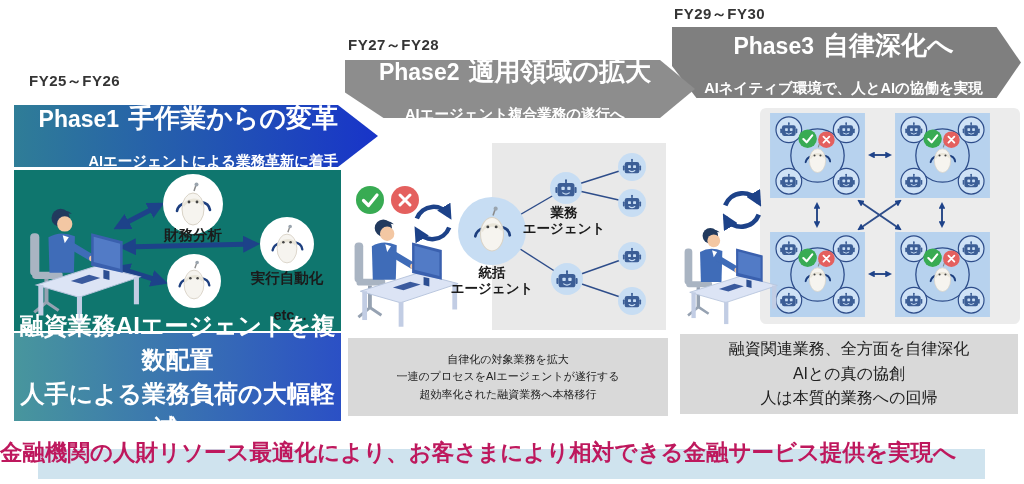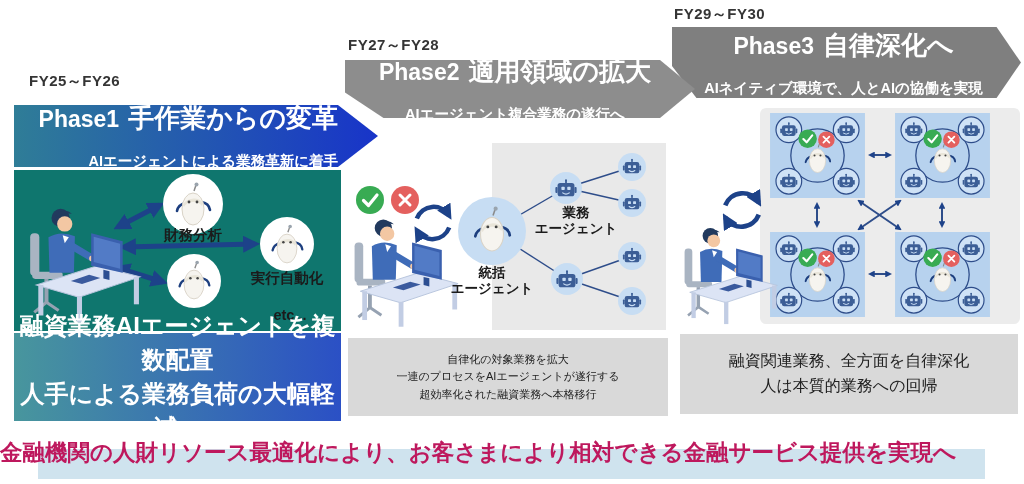--- a/index.html
+++ b/index.html
@@ -230,21 +230,21 @@
       <use href="#botface" x="277.5" y="151.5" width="19" height="17.7"></use>
       <use href="#cycle" x="61" y="55" width="54" height="54"></use>
       <use href="#check" x="10" y="44" width="30" height="30"></use>
       <use href="#cross" x="45" y="44" width="30" height="30"></use>
       <use href="#person" x="0" y="56" width="115" height="132"></use>
     </svg>
     <span class="plabel small" style="left:87px; top:124px; width:120px;">
       <div>統括</div>
       <div>エージェント</div>
     </span>
-    <span class="plabel small" style="left:171px; top:64px; width:120px;">
+    <span class="plabel small" style="left:159px; top:64px; width:120px;">
       <div>業務</div>
       <div>エージェント</div>
     </span>
   </div>
 
   <div class="sumbox box2">
     <div>自律化の対象業務を拡大</div>
     <div>一連のプロセスをAIエージェントが遂行する</div>
     <div>超効率化された融資業務へ本格移行</div>
   </div>
@@ -262,19 +262,20 @@
       <line x1="268" y1="99" x2="268" y2="121" stroke="#2e4d8a" stroke-width="2" marker-start="url(#arrS)" marker-end="url(#arr)"></line>
       <line x1="185" y1="96" x2="226" y2="124" stroke="#2e4d8a" stroke-width="2" marker-start="url(#arrS)" marker-end="url(#arr)"></line>
       <line x1="226" y1="96" x2="185" y2="124" stroke="#2e4d8a" stroke-width="2" marker-start="url(#arrS)" marker-end="url(#arr)"></line>
       <use href="#cycle" x="40" y="77" width="56" height="56"></use>
       <use href="#person" x="2" y="101" width="103" height="122"></use>
     </svg>
   </div>
 
   <div class="sumbox box3">
     <div>融資関連業務、全方面を自律深化</div>
+    <div>AIとの真の協創</div>
     <div>人は本質的業務への回帰</div>
   </div>
 
   <div class="footer-band"></div>
   <div class="footer-text">金融機関の人財リソース最適化により、お客さまにより相対できる金融サービス提供を実現へ</div>
 
 </div>
 
 </body></html>

